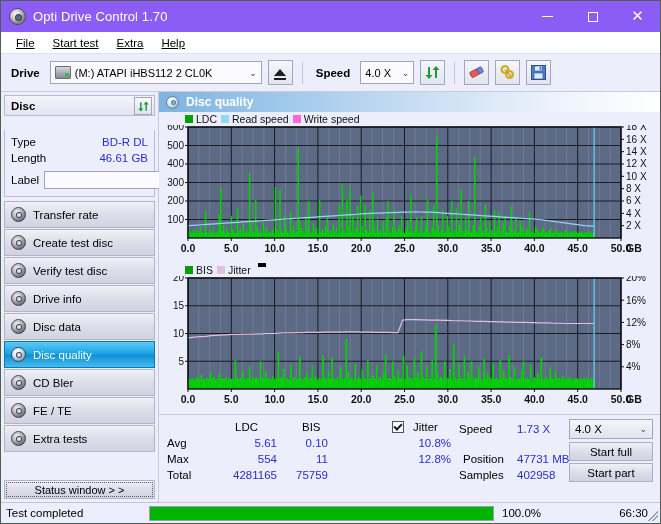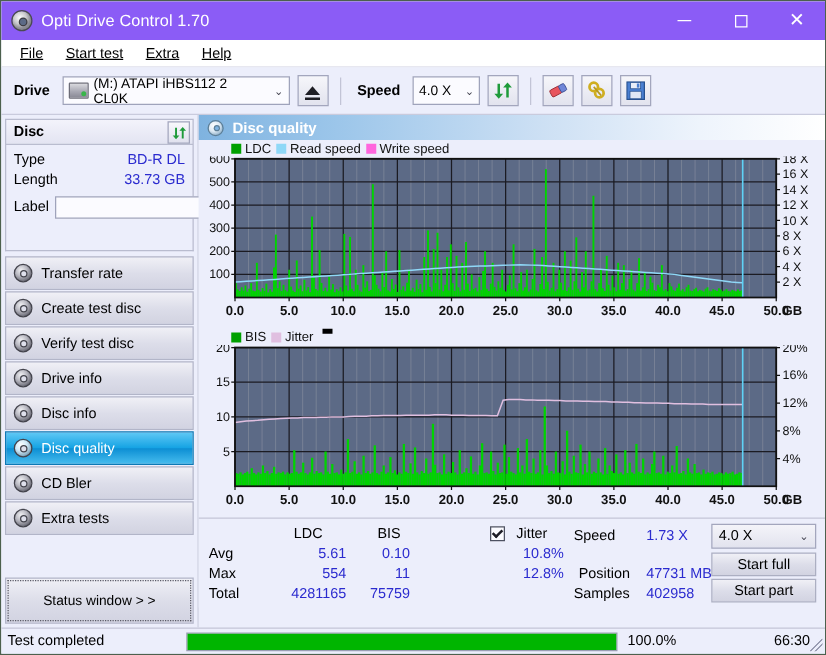--- a/index.html
+++ b/index.html
@@ -101,21 +101,21 @@
     font-size: 11px;
     padding: 0 4px;
     position: relative;
   }
   .combo .caret {
     margin-left: auto;
     padding-left: 8px;
     color: #3b3b48;
     font-size: 9px;
   }
-  #drive-combo { width: 182px; }
+  #drive-combo { width: 212px; }
   #drive-combo .drv-icon {
     width: 16px; height: 13px;
     margin-right: 4px;
     background: linear-gradient(180deg,#d9d9de 0%, #a9a9b4 55%, #8a8a96 100%);
     border: 1px solid #6d6d78;
     border-radius: 1px;
     position: relative;
     flex: none;
   }
   #drive-combo .drv-icon::after{
@@ -167,22 +167,22 @@
     position: absolute; right: 2px; top: 1px;
     width: 18px; height: 18px;
     background: linear-gradient(180deg,#f8f8fc 0%, #e0e1ee 100%);
     border: 1px solid #a3a6bd;
     display: flex; align-items: center; justify-content: center;
   }
   #disc-info {
     background: #eceefb;
     border: 1px solid #b9bccf;
     border-top: none;
-    margin: 0 3px 4px 3px;
-    padding: 4px 6px 24px 6px;
+    margin: 14px 3px 4px 3px;
+    padding: 4px 6px 6px 6px;
   }
   .info-row {
     display: flex; justify-content: space-between;
     font-size: 11.5px;
     line-height: 16px;
   }
   .info-row .k { color: #000; }
   .info-row .v { color: #2b2bcf; }
   .label-row { display: flex; align-items: center; margin-top: 4px; gap: 5px; }
   .label-row .k { font-size: 11.5px; }
@@ -240,21 +240,21 @@
     content:""; position:absolute; left:5px; top:5px;
     width:4px; height:4px; border-radius:50%;
     background:#dfe0ec; box-shadow: 0 0 0 1px #43434c;
   }
   .nav-btn.active .nav-icon {
     background: radial-gradient(circle at 38% 32%, #ffffff 0%, #cfe9f8 40%, #7a9fb5 78%, #4c6c80 100%);
   }
   .nav-spacer { flex: 1; }
   #status-window-btn {
     margin: 3px;
-    height: 37px;
+    height: 19px;
     background: linear-gradient(180deg,#f0f0f6 0%, #dcdde9 52%, #d2d3e1 100%);
     border: 1px solid #b2b5c8;
     outline: 1px dotted #5a5a66;
     outline-offset: -3px;
     display: flex; align-items: center; justify-content: center;
     font-size: 11px;
   }
 
   
   #right { flex: 1; display: flex; flex-direction: column; background: #eceefb; }
@@ -445,21 +445,21 @@
         </svg>
       </span>
     </div>
     <div id="disc-info">
       <div class="info-row">
         <span class="k">Type</span>
         <span class="v">BD-R DL</span>
       </div>
       <div class="info-row">
         <span class="k">Length</span>
-        <span class="v">33.73 GB</span>
+        <span class="v">46.61 GB</span>
       </div>
       <div class="label-row">
         <span class="k">Label</span>
         <input id="label-input" type="text" value="" style="">
         <span id="label-disc-btn">
           <span class="dsk"></span>
         </span>
       </div>
     </div>
 
@@ -475,29 +475,33 @@
       <div class="nav-btn">
         <span class="nav-icon"></span>
         <span>Verify test disc</span>
       </div>
       <div class="nav-btn">
         <span class="nav-icon"></span>
         <span>Drive info</span>
       </div>
       <div class="nav-btn">
         <span class="nav-icon"></span>
-        <span>Disc info</span>
+        <span>Disc data</span>
       </div>
       <div class="nav-btn active">
         <span class="nav-icon"></span>
         <span>Disc quality</span>
       </div>
       <div class="nav-btn">
         <span class="nav-icon"></span>
         <span>CD Bler</span>
+      </div>
+      <div class="nav-btn">
+        <span class="nav-icon"></span>
+        <span>FE / TE</span>
       </div>
       <div class="nav-btn">
         <span class="nav-icon"></span>
         <span>Extra tests</span>
       </div>
     </div>
 
     <div class="nav-spacer"></div>
     <div id="status-window-btn">Status window &gt; &gt;</div>
   </div>

